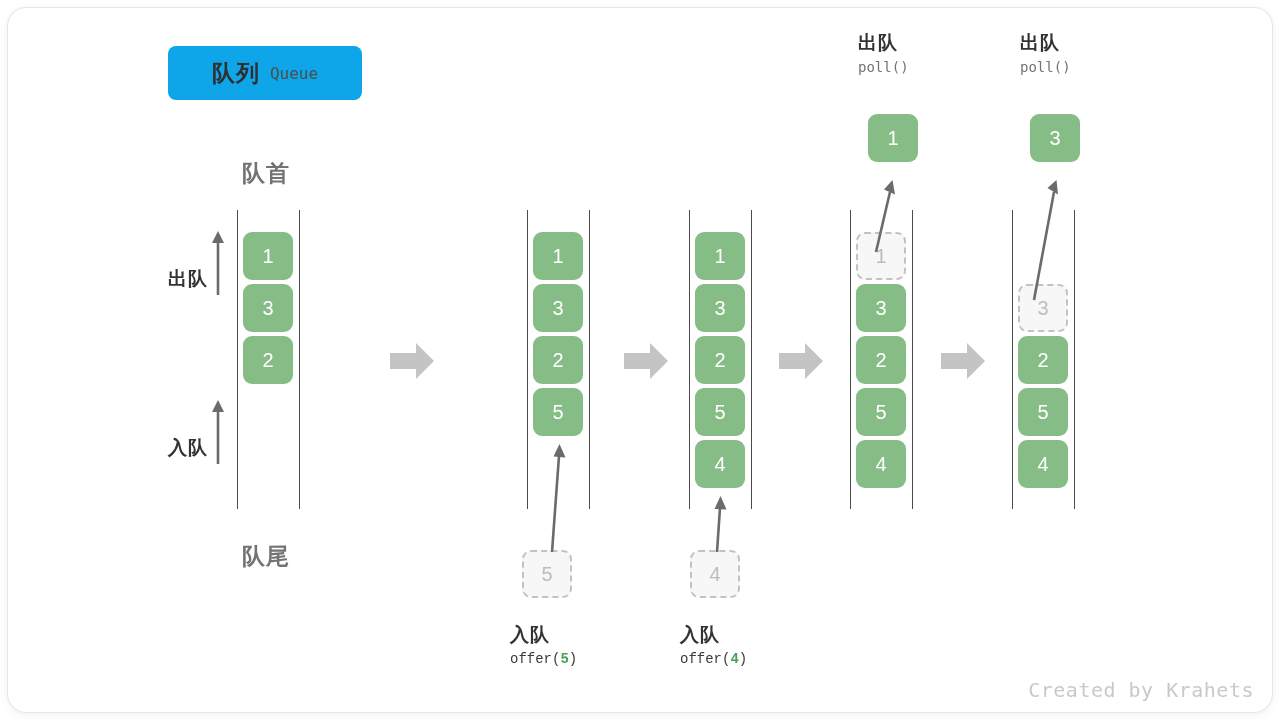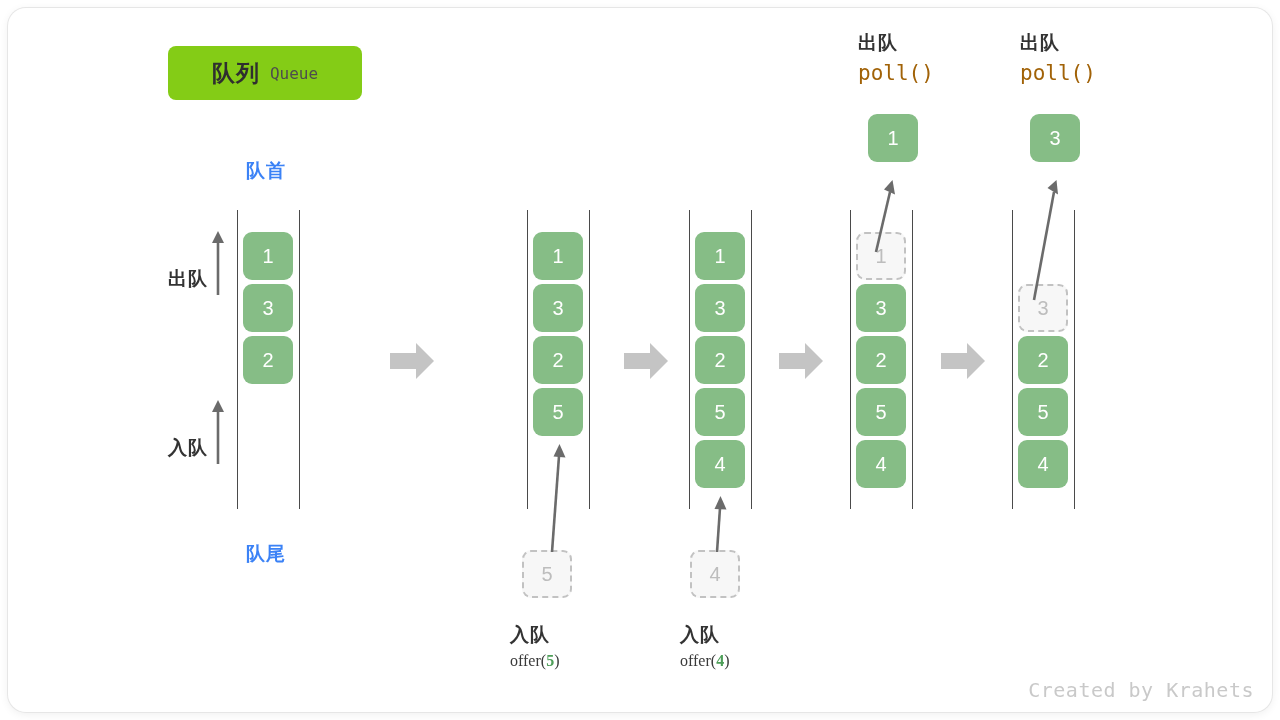--- a/index.html
+++ b/index.html
@@ -30,44 +30,44 @@
     top: -8px;
     width: 1280px;
     height: 720px;
   }
   .abs { position: absolute; }
 
   
   #title-badge {
     left: 168px; top: 46px;
     width: 194px; height: 54px;
-    background: #84cc16;
+    background: #0ea5e9;
     border-radius: 8px;
     display: flex;
     align-items: center;
     justify-content: center;
     gap: 10px;
   }
   #title-badge .cn {
     font-size: 23px;
     font-weight: bold;
     color: #2f2f2f;
     letter-spacing: 1px;
   }
   #title-badge .en {
     font-family: "DejaVu Sans Mono", "Liberation Mono", monospace;
     font-size: 16px;
     color: #4d4d4d;
   }
 
   
   .cap {
-    font-size: 19px;
+    font-size: 23px;
     font-weight: bold;
-    color: #3b82f6;
+    color: #737373;
     letter-spacing: 1px;
     text-align: center;
     width: 120px;
   }
   #cap-head { left: 206px; top: 158px; }
   #cap-tail { left: 206px; top: 541px; }
 
   
   .sidelabel {
     font-size: 19px;
@@ -144,37 +144,37 @@
 
   
   .opcap {
     font-size: 19px;
     color: #333333;
     line-height: 1.55;
     white-space: nowrap;
   }
   .opcap .cn { font-weight: bold; letter-spacing: 1px; }
   .opcap .code {
-    font-family: Liberation Serif, serif;
-    font-size: 16px;
+    font-family: Liberation Mono, monospace;
+    font-size: 14px;
     color: #3a3a3a;
   }
   .opcap .code .arg { color: #4e9e59; font-weight: bold; }
 
   .topcap {
     font-size: 19px;
     color: #333333;
     line-height: 1.55;
     white-space: nowrap;
   }
   .topcap .cn { font-weight: bold; letter-spacing: 1px; }
   .topcap .code {
     font-family: "DejaVu Sans Mono", "Liberation Mono", monospace;
-    font-size: 21px;
-    color: #a16207;
+    font-size: 14px;
+    color: #737373;
   }
 
   
   .step-arrow { width: 44px; height: 40px; }
 
   
   #watermark {
     right: 26px; bottom: 18px;
     font-family: "DejaVu Sans Mono", "Liberation Mono", monospace;
     font-size: 20px;

